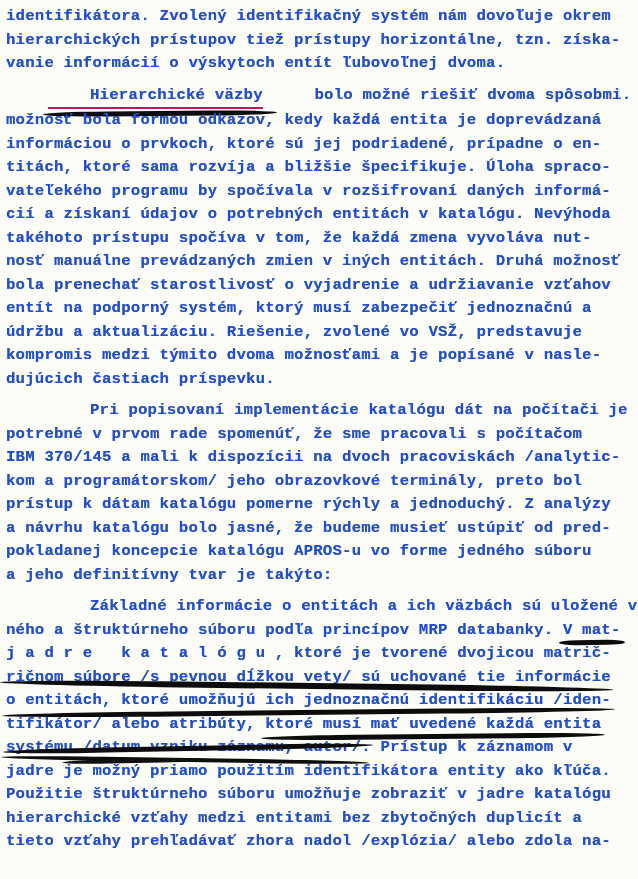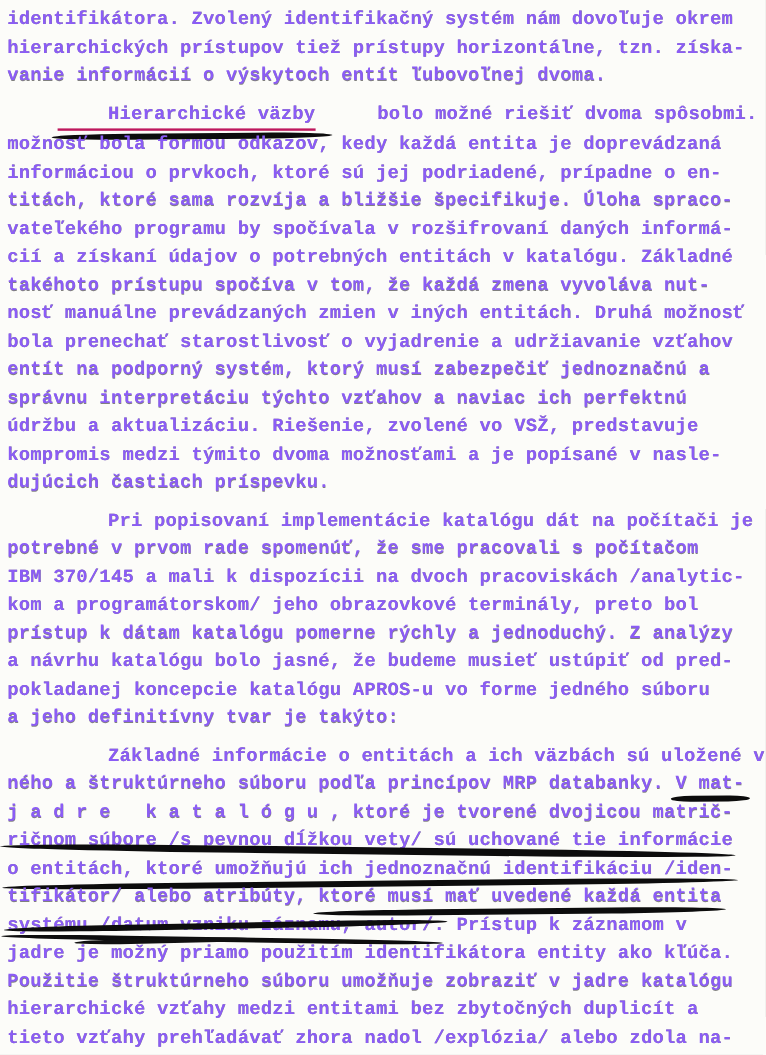--- a/index.html
+++ b/index.html
@@ -10,21 +10,21 @@
     margin: 0 auto;
     background: #fcfcf9;
     box-sizing: border-box;
     padding: 5px 2px 0 6px;
     overflow: hidden;
     font-family: "Liberation Mono", "DejaVu Sans Mono", monospace;
     font-size: 15.5px;
     font-weight: 700;
     line-height: 23.5px;
     letter-spacing: 0.3px;
-    color: #8b5cf6;
+    color: #1d4ed8;
     text-shadow: 0.2px 0.3px 0 rgba(25,25,25,0.55);
   }
   .line { white-space: pre; }
   .line.para { margin-top: 8px; }
   .line.indent { text-indent: 42px; }
   .seg { position: relative; display: inline-block; }
 
   
   .s-typed-marker { border-bottom: 2px solid #be185d; }
   .s-typed-marker::after {
@@ -71,26 +71,25 @@
 
 <div class="page">
     <div class="line"><span class="seg s-plain">identifikátora. Zvolený identifikačný systém nám dovoľuje okrem</span></div>
     <div class="line"><span class="seg s-plain">hierarchických prístupov tiež prístupy horizontálne, tzn. získa-</span></div>
     <div class="line"><span class="seg s-plain">vanie informácií o výskytoch entít ľubovoľnej dvoma.</span></div>
     <div class="line para indent"><span class="seg s-typed-marker">Hierarchické väzby</span><span class="seg s-plain"> bolo možné riešiť dvoma spôsobmi. Prvá</span></div>
     <div class="line"><span class="seg s-plain">možnosť bola formou odkazov, kedy každá entita je doprevádzaná</span></div>
     <div class="line"><span class="seg s-plain">informáciou o prvkoch, ktoré sú jej podriadené, prípadne o en-</span></div>
     <div class="line"><span class="seg s-plain">titách, ktoré sama rozvíja a bližšie špecifikuje. Úloha spraco-</span></div>
     <div class="line"><span class="seg s-plain">vateľekého programu by spočívala v rozšifrovaní daných informá-</span></div>
-    <div class="line"><span class="seg s-plain">cií a získaní údajov o potrebných entitách v katalógu. Základné</span></div>
+    <div class="line"><span class="seg s-plain">cií a získaní údajov o potrebných entitách v katalógu. Nevýhoda</span></div>
     <div class="line"><span class="seg s-plain">takéhoto prístupu spočíva v tom, že každá zmena vyvoláva nut-</span></div>
     <div class="line"><span class="seg s-plain">nosť manuálne prevádzaných zmien v iných entitách. Druhá možnosť</span></div>
     <div class="line"><span class="seg s-plain">bola prenechať starostlivosť o vyjadrenie a udržiavanie vzťahov</span></div>
     <div class="line"><span class="seg s-plain">entít na podporný systém, ktorý musí zabezpečiť jednoznačnú a</span></div>
-    <div class="line"><span class="seg s-plain">správnu interpretáciu týchto vzťahov a naviac ich perfektnú</span></div>
     <div class="line"><span class="seg s-plain">údržbu a aktualizáciu. Riešenie, zvolené vo VSŽ, predstavuje</span></div>
     <div class="line"><span class="seg s-plain">kompromis medzi týmito dvoma možnosťami a je popísané v nasle-</span></div>
     <div class="line"><span class="seg s-plain">dujúcich častiach príspevku.</span></div>
     <div class="line para indent"><span class="seg s-plain">Pri popisovaní implementácie katalógu dát na počítači je</span></div>
     <div class="line"><span class="seg s-plain">potrebné v prvom rade spomenúť, že sme pracovali s počítačom</span></div>
     <div class="line"><span class="seg s-plain">IBM 370/145 a mali k dispozícii na dvoch pracoviskách /analytic-</span></div>
     <div class="line"><span class="seg s-plain">kom a programátorskom/ jeho obrazovkové terminály, preto bol</span></div>
     <div class="line"><span class="seg s-plain">prístup k dátam katalógu pomerne rýchly a jednoduchý. Z analýzy</span></div>
     <div class="line"><span class="seg s-plain">a návrhu katalógu bolo jasné, že budeme musieť ustúpiť od pred-</span></div>
     <div class="line"><span class="seg s-plain">pokladanej koncepcie katalógu APROS-u vo forme jedného súboru</span></div>

